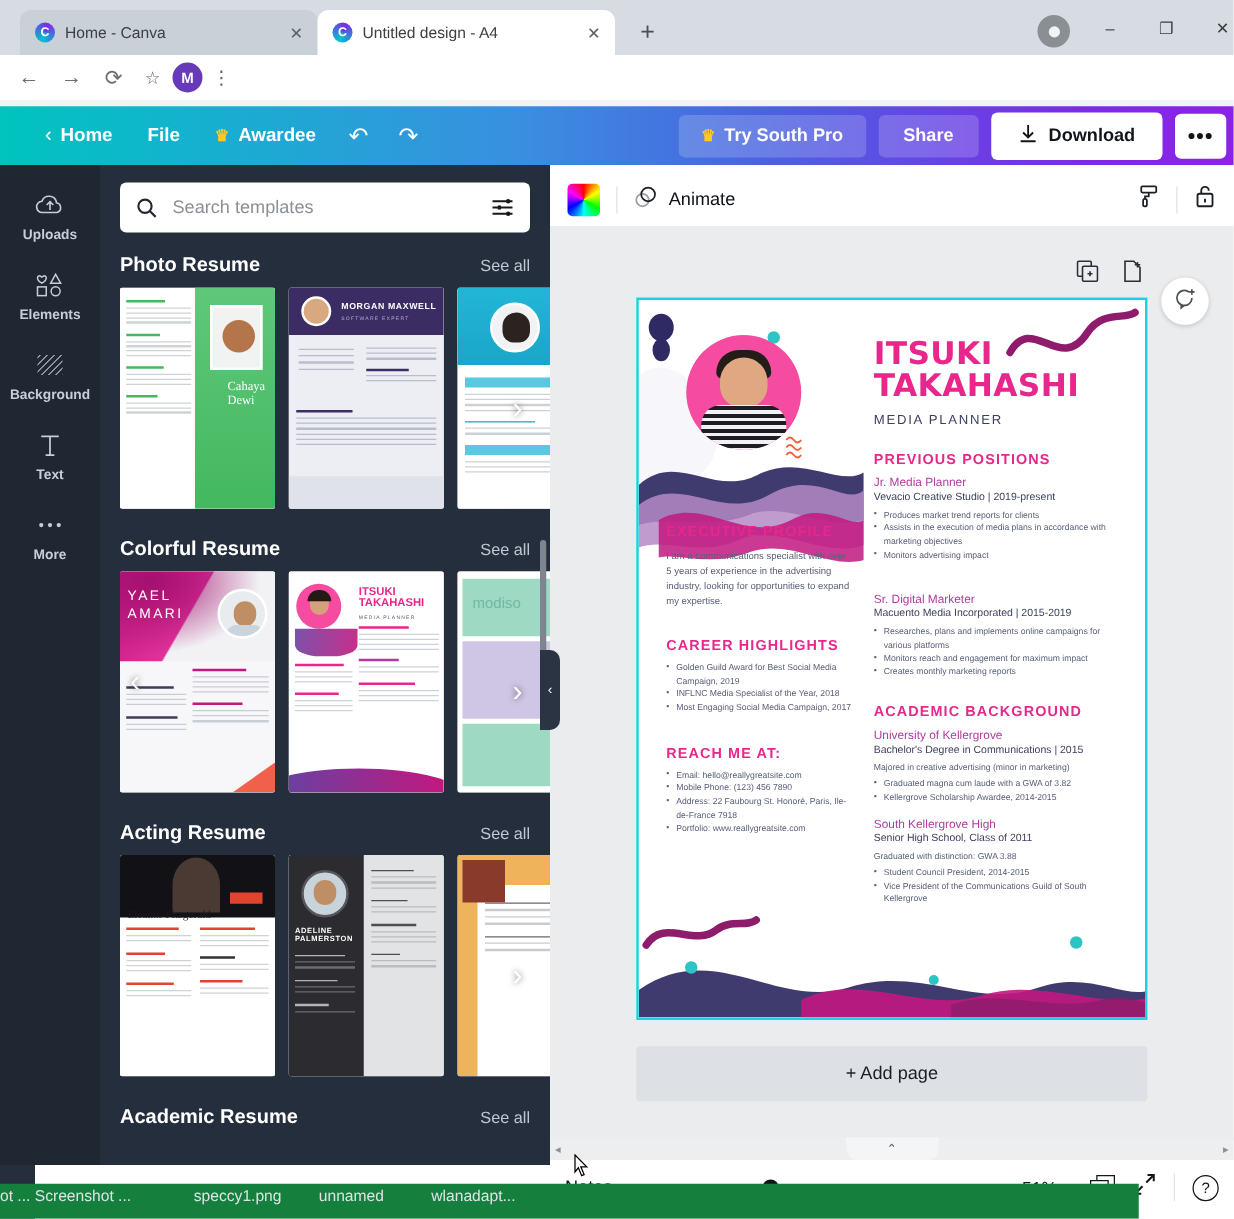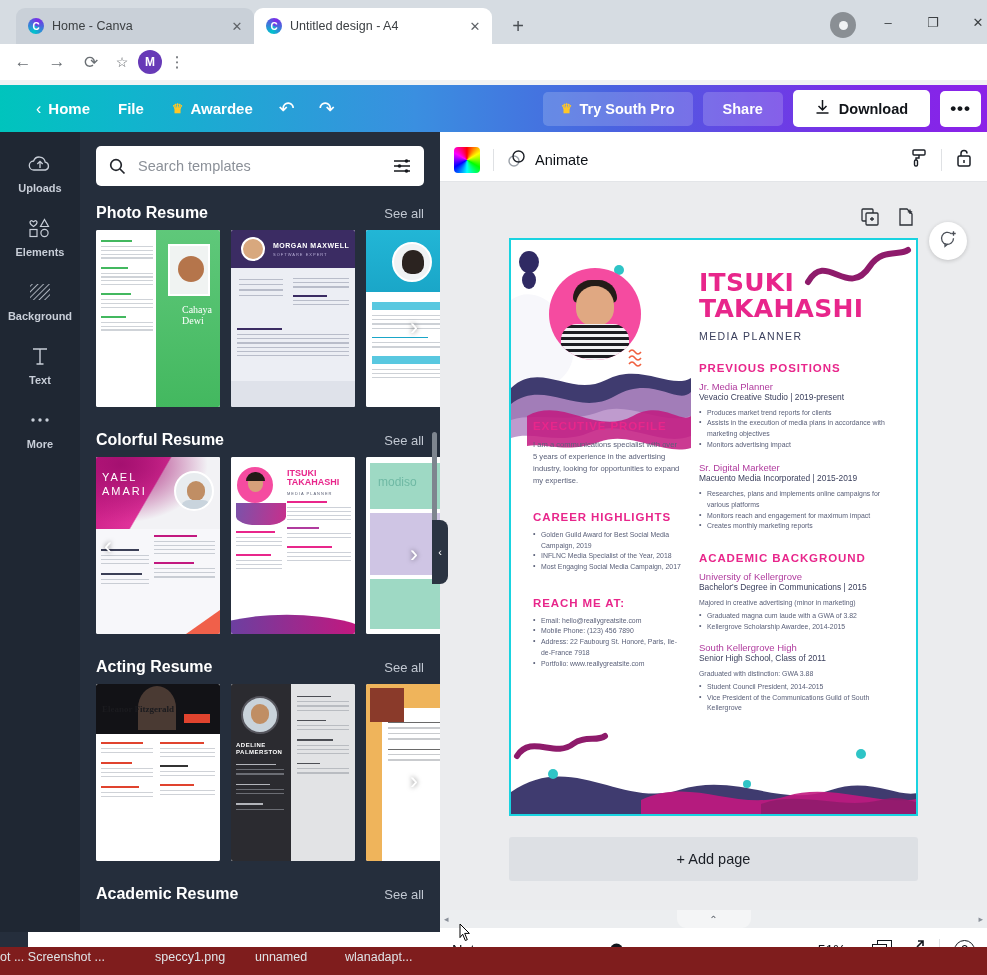--- a/index.html
+++ b/index.html
@@ -341,22 +341,22 @@
     color: #11151c;
   }
   .help-ico {
     width: 21px; height: 21px; border: 1.6px solid #11151c; border-radius: 50%;
     font-size: 12px; display: flex; align-items: center; justify-content: center;
     color: #11151c;
   }
 
   
   .taskstrip {
-    position: absolute; left: 0; top: 947px; width: 987px; height: 28px;
-    background: #7f1d1d; overflow: hidden;
+    position: absolute; left: 0; top: 947px; width: 911px; height: 28px;
+    background: #15803d; overflow: hidden;
   }
   .taskstrip .tt {
     position: absolute; top: 3px; font-size: 12.5px; color: #dfe3e6;
     white-space: nowrap;
   }
   .sysbar-left {
     position: absolute; left: 0; top: 932px; width: 28px; height: 43px;
     background: #252e3c;
   }
   .cursor {
@@ -679,21 +679,21 @@
     <div class="sec-head">
       <span class="sec-title">Acting Resume</span>
       <span class="sec-seeall">See all</span>
     </div>
     <div class="carousel">
       <div class="thumb">
         <div style="position:absolute;inset:0;background:#fff;"></div>
         <div style="position:absolute;left:0;top:0;width:100%;height:50px;background:#121216;"></div>
         <div style="position:absolute;left:42px;top:2px;width:38px;height:44px;background:#4a3a33;border-radius:50% 50% 0 0;"></div>
         <div style="position:absolute;right:10px;top:30px;width:26px;height:9px;background:#e0432e;"></div>
-        <div style="position:absolute;left:6px;top:20px;color:#1b1b1f;font-size:9px;font-family:'Liberation Serif',serif;font-weight:bold;">Eleanor Fitzgerald</div>
+        <div style="position:absolute;left:6px;top:42px;color:#1b1b1f;font-size:9px;font-family:'Liberation Serif',serif;">Eleanor Fitzgerald</div>
         <div style="position:absolute;left:5px;top:58px;width:52px;">
           <div style="height:1.6px;background:#e0432e;width:80%;margin-bottom:4px;"></div>
           <div style="height:1.2px;background:#cfd2d7;margin:3px 0;"></div>
             <div style="height:1.2px;background:#cfd2d7;margin:3px 0;"></div>
           <div style="height:1.6px;background:#e0432e;width:60%;margin:9px 0 4px;"></div>
           <div style="height:1.2px;background:#cfd2d7;margin:3px 0;"></div>
             <div style="height:1.2px;background:#cfd2d7;margin:3px 0;"></div>
           <div style="height:1.2px;background:#cfd2d7;margin:3px 0;"></div>
           <div style="height:1.6px;background:#e0432e;width:74%;margin:9px 0 4px;"></div>
           <div style="height:1.2px;background:#cfd2d7;margin:3px 0;"></div>
@@ -872,21 +872,21 @@
           <div class="rs-sub">MEDIA PLANNER</div>
 
           <div class="rs-sec">PREVIOUS POSITIONS</div>
           <div class="rs-job">Jr. Media Planner</div>
           <div class="rs-org">Vevacio Creative Studio | 2019-present</div>
           <ul class="rs-ul">
             <li>Produces market trend reports for clients</li>
             <li>Assists in the execution of media plans in accordance with marketing objectives</li>
             <li>Monitors advertising impact</li>
           </ul>
-          <div class="rs-job" style="margin-top:12px;">Sr. Digital Marketer</div>
+          <div class="rs-job" style="margin-top:24px;">Sr. Digital Marketer</div>
           <div class="rs-org">Macuento Media Incorporated | 2015-2019</div>
           <ul class="rs-ul">
             <li>Researches, plans and implements online campaigns for various platforms</li>
             <li>Monitors reach and engagement for maximum impact</li>
             <li>Creates monthly marketing reports</li>
           </ul>
 
           <div class="rs-sec">ACADEMIC BACKGROUND</div>
           <div class="rs-job">University of Kellergrove</div>
           <div class="rs-org">Bachelor's Degree in Communications | 2015</div>

